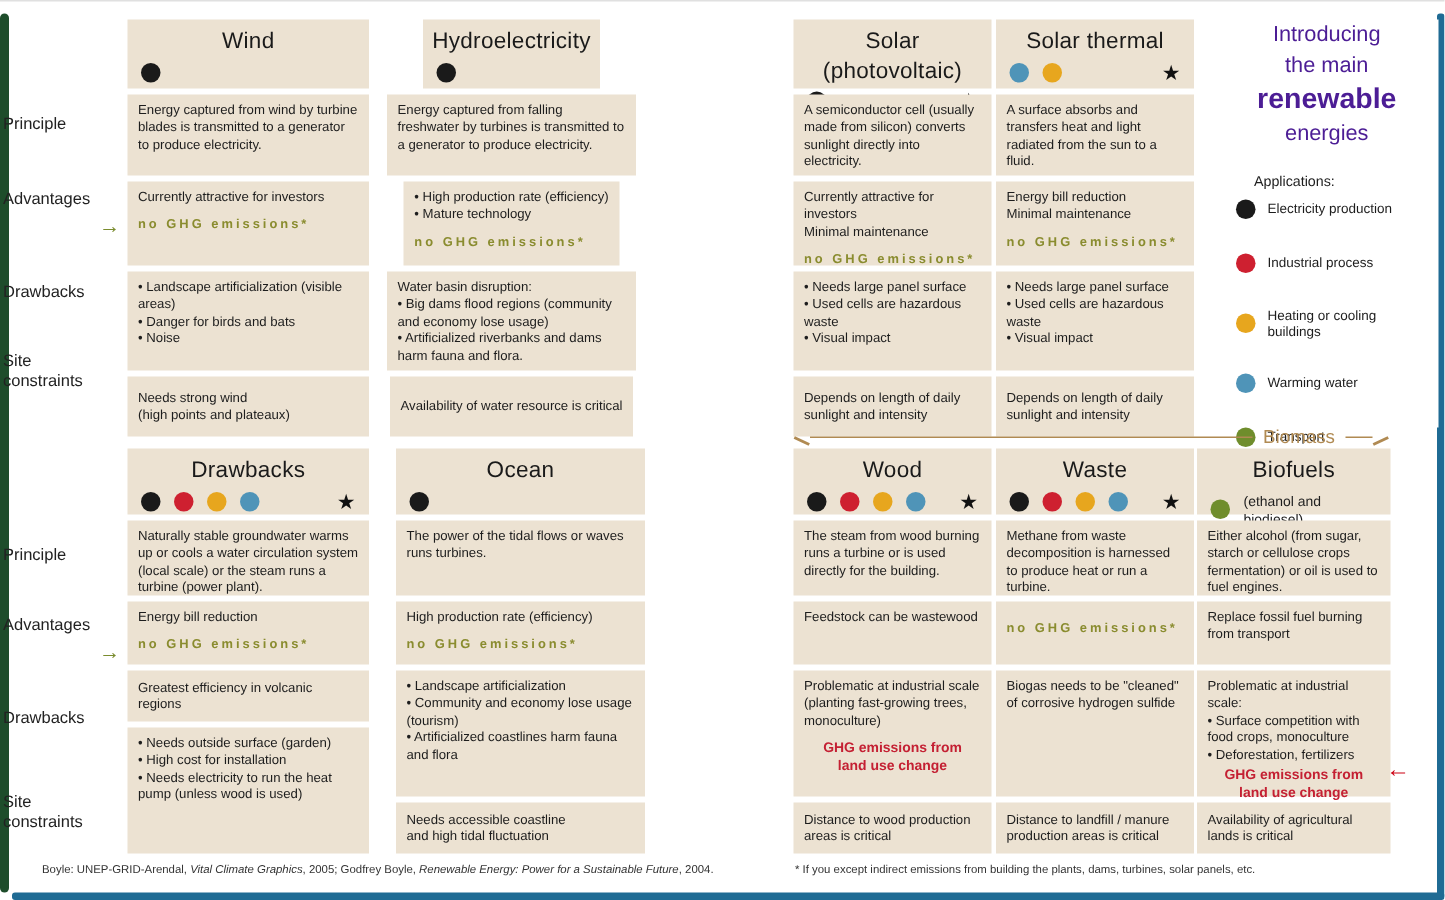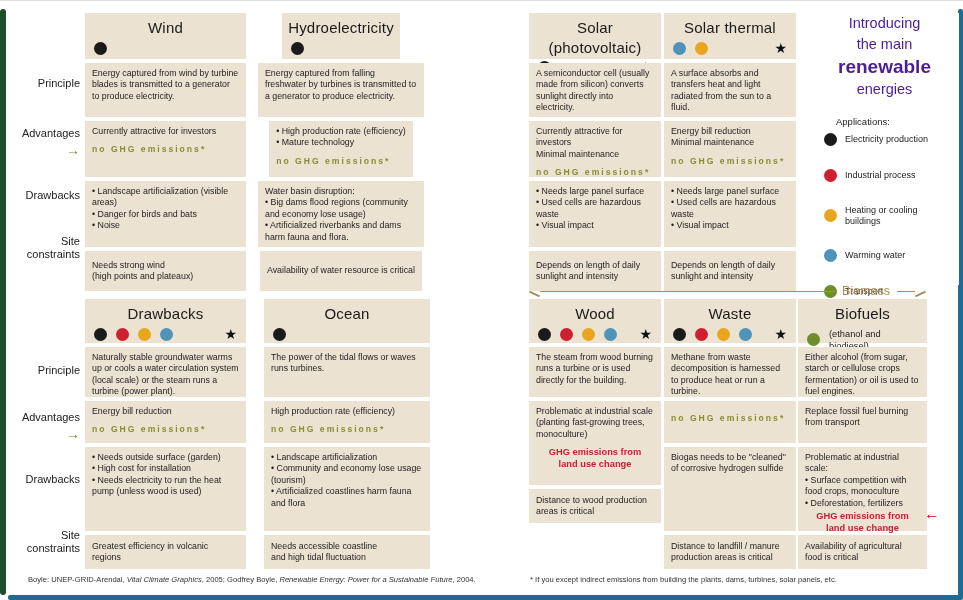--- a/index.html
+++ b/index.html
@@ -32,21 +32,21 @@
   .badge-row{display:flex;align-items:center;margin-top:4px;padding:0 3px;}
   .dots{display:flex;gap:9px;align-items:center;}
   .dot{width:13px;height:13px;border-radius:50%;display:inline-block;}
   .star{margin-left:auto;font-size:14px;line-height:13px;color:#111;}
   .subtitle{margin-left:9px;font-size:9.3px;color:#1d1d1d;}
 
   .ghg{color:#8a8c2f;font-weight:bold;letter-spacing:2px;margin-top:7px;font-size:8.6px;}
   .ghg-red{color:#c42033;font-weight:bold;text-align:center;margin-top:7px;font-size:9.3px;
            white-space:pre-line;line-height:1.25;}
 
-  .row-label{position:absolute;width:78px;text-align:right;font-size:11px;color:#222;
+  .row-label{position:absolute;width:78px;font-size:11px;color:#222;
              line-height:1.15;white-space:pre-line;}
   .adv-arrow{position:absolute;color:#7a8c2e;font-weight:bold;font-size:14px;width:78px;text-align:right;}
   .callout-arrow{position:absolute;left:924px;top:504px;color:#cc0314;font-weight:bold;font-size:16px;}
 
   #intro{position:absolute;left:810px;top:12px;width:149px;height:272px;background:#fff;}
   .intro-line{text-align:center;font-size:14.5px;color:#4c1d95;line-height:1.45;}
   .intro-line.big{font-size:19px;font-weight:bold;line-height:1.25;}
   #apps-label{margin:16px 0 6px 26px;font-size:9.5px;color:#1d1d1d;}
   .legend{margin-left:14px;display:flex;flex-direction:column;gap:23px;}
   .legend-row{display:flex;align-items:center;gap:8px;}
@@ -258,28 +258,28 @@
           <span class="star">★</span>
         </div>
     </div>
     <div class="c c-prin">
         <div class="txt">Naturally stable groundwater warms up or cools a water circulation system (local scale) or the steam runs a turbine (power plant).</div>
       </div>
     <div class="c c-adv">
         <div class="txt">Energy bill reduction</div>
         <div class="ghg">no GHG emissions*</div>
       </div>
+    <div class="c c-site">
+        <div class="txt">Greatest efficiency in volcanic regions</div>
+      </div>
     <div class="c c-draw">
         <div class="txt">• Needs outside surface (garden)
 • High cost for installation
 • Needs electricity to run the heat pump (unless wood is used)</div>
       </div>
-    <div class="c c-site">
-        <div class="txt">Greatest efficiency in volcanic regions</div>
-      </div>
   </div>
 
   <div class="col r2" style="left:264px;top:298px;width:166px;">
     <div class="c c-head">
       <div class="col-title">Ocean</div>
       <div class="badge-row">
           <span class="dots">
             <span class="dot" style="background-color: rgb(26, 26, 26);"></span>
           </span>
         </div>
@@ -310,20 +310,23 @@
             <span class="dot" style="background-color: rgb(26, 26, 26);"></span>
             <span class="dot" style="background-color: rgb(206, 32, 48);"></span>
             <span class="dot" style="background-color: rgb(231, 166, 30);"></span>
             <span class="dot" style="background-color: rgb(79, 148, 184);"></span>
           </span>
           <span class="star">★</span>
         </div>
     </div>
     <div class="c c-prin">
         <div class="txt">The steam from wood burning runs a turbine or is used directly for the building.</div>
+      </div>
+    <div class="c c-adv">
+        <div class="txt">Feedstock can be wastewood</div>
       </div>
     <div class="c c-draw">
         <div class="txt">Problematic at industrial scale (planting fast-growing trees, monoculture)</div>
         <div class="ghg-red">GHG emissions from
 land use change</div>
       </div>
     <div class="c c-site">
         <div class="txt">Distance to wood production areas is critical</div>
       </div>
   </div>
@@ -372,21 +375,21 @@
         <div class="txt">Replace fossil fuel burning from transport</div>
       </div>
     <div class="c c-draw">
         <div class="txt">Problematic at industrial scale:
 • Surface competition with food crops, monoculture
 • Deforestation, fertilizers</div>
         <div class="ghg-red" style="margin-top:2px;">GHG emissions from
 land use change</div>
       </div>
     <div class="c c-site">
-        <div class="txt">Availability of agricultural food is critical</div>
+        <div class="txt">Availability of agricultural lands is critical</div>
       </div>
   </div>
 
   <div class="callout-arrow">←</div>
 
   <div class="footer-note" id="source">
     <span>Boyle: UNEP-GRID-Arendal, </span><span class="it">Vital Climate Graphics</span><span>, 2005; Godfrey Boyle, </span><span class="it">Renewable Energy: Power for a Sustainable Future</span><span>, 2004.</span>
   </div>
   <div class="footer-note" id="footnote">* If you except indirect emissions from building the plants, dams, turbines, solar panels, etc.</div>
 

